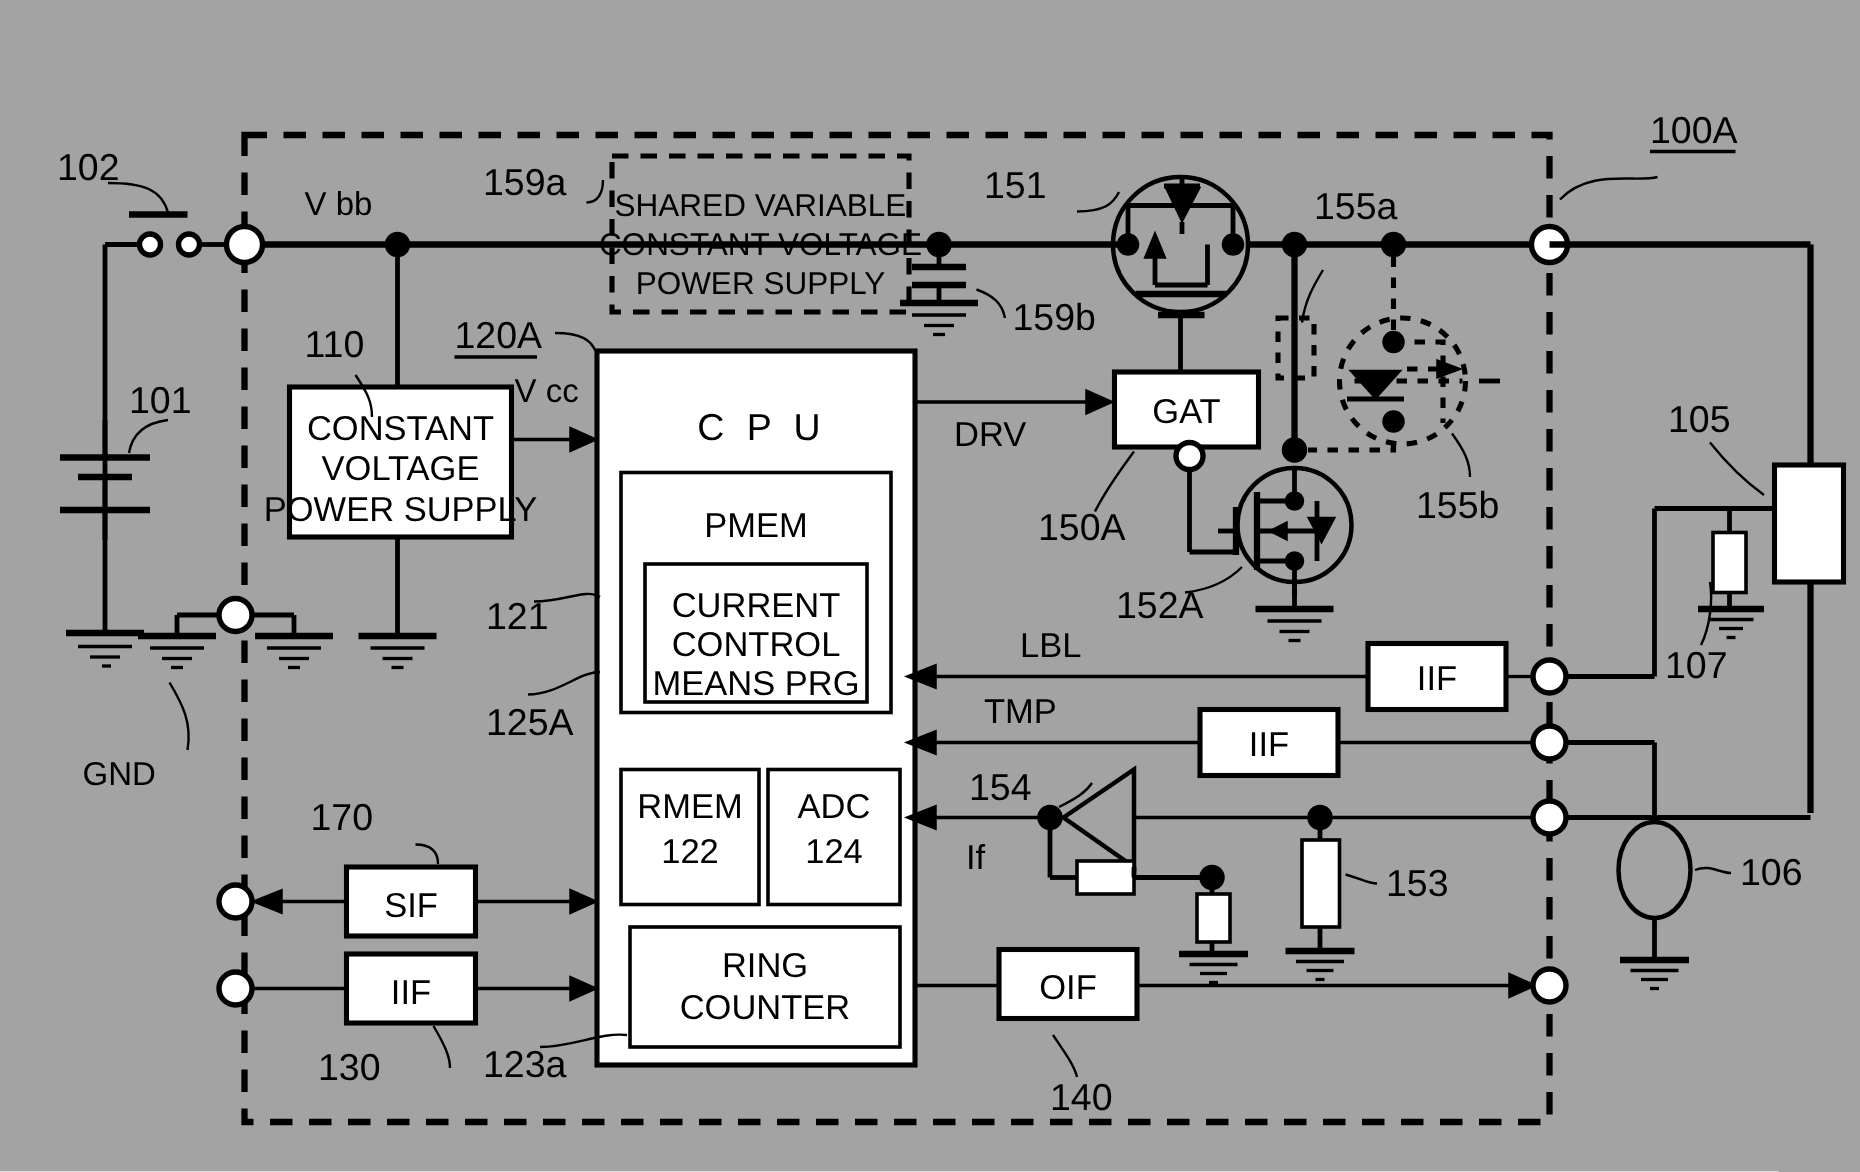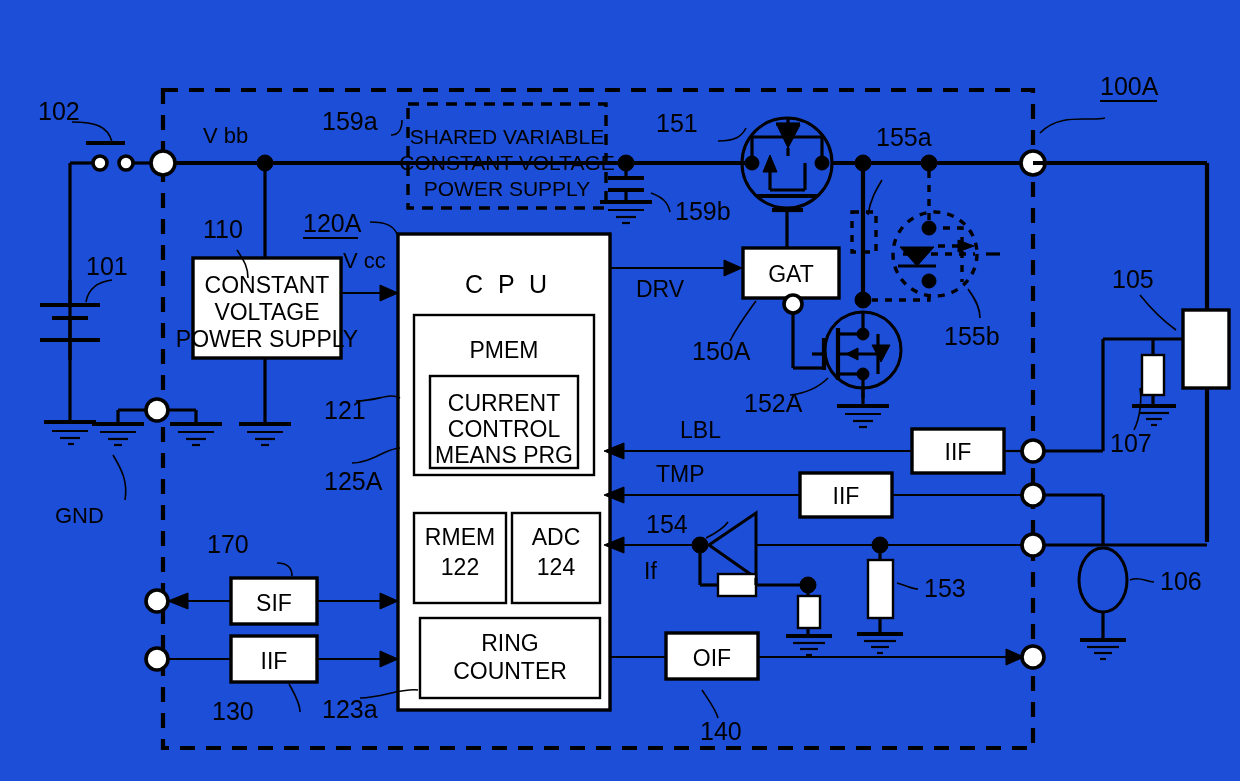--- a/index.html
+++ b/index.html
@@ -1,17 +1,17 @@
 <!DOCTYPE html>
 <html><head>
 <meta charset="utf-8">
 <style>
   html,body{margin:0;padding:0;background:#ffffff;}
   body{font-family:"Liberation Sans",sans-serif;}
-  #stage{position:relative;width:1240px;height:781px;background:#1d4ed8;overflow:hidden;}
+  #stage{position:relative;width:1240px;height:781px;background:#a3a3a3;overflow:hidden;}
   svg#fig{position:absolute;left:0;top:0;width:1240px;height:781px;}
   .ln{stroke:#000;fill:none;}
   .w2{stroke-width:2.2;}
   .w3{stroke-width:3.2;}
   .w4{stroke-width:4.2;}
   .thin{stroke-width:1.6;}
   .dash-frame{stroke:#000;stroke-width:4.2;fill:none;stroke-dasharray:15 11;}
   .dash-box{stroke:#000;stroke-width:3.4;fill:none;stroke-dasharray:11 8;}
   .dash-el{stroke:#000;stroke-width:3.4;fill:none;stroke-dasharray:7 7;}
   .box{fill:#fff;stroke:#000;stroke-width:3.4;}

